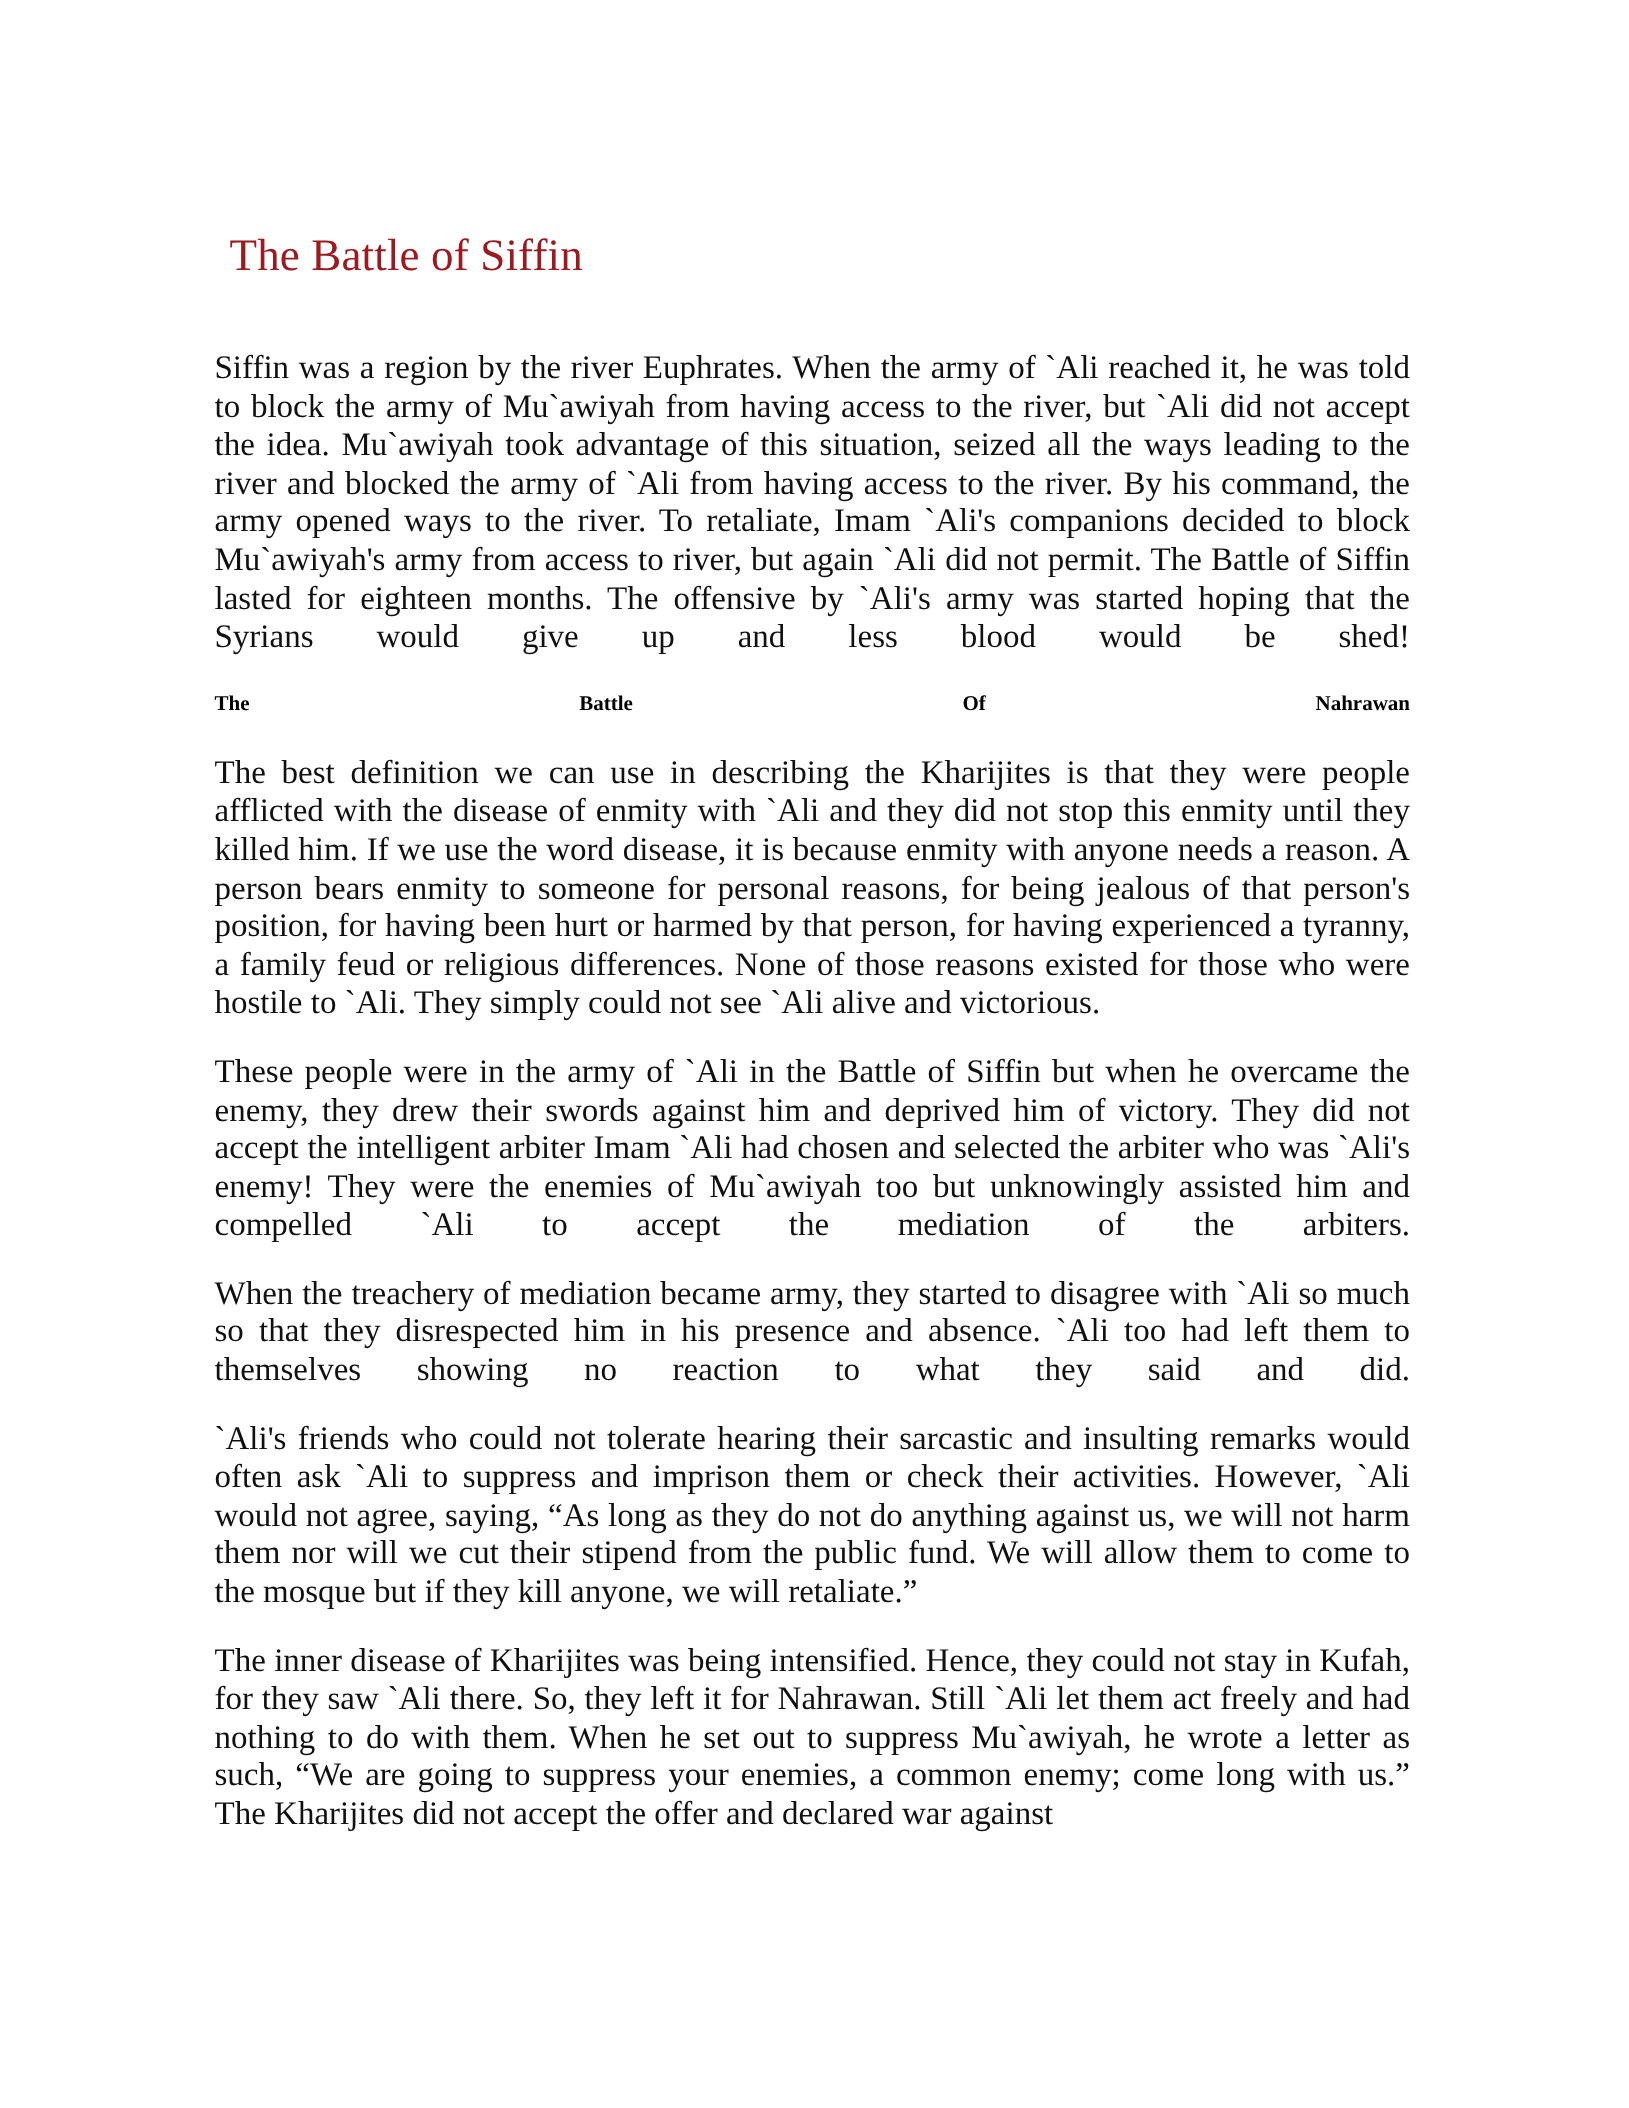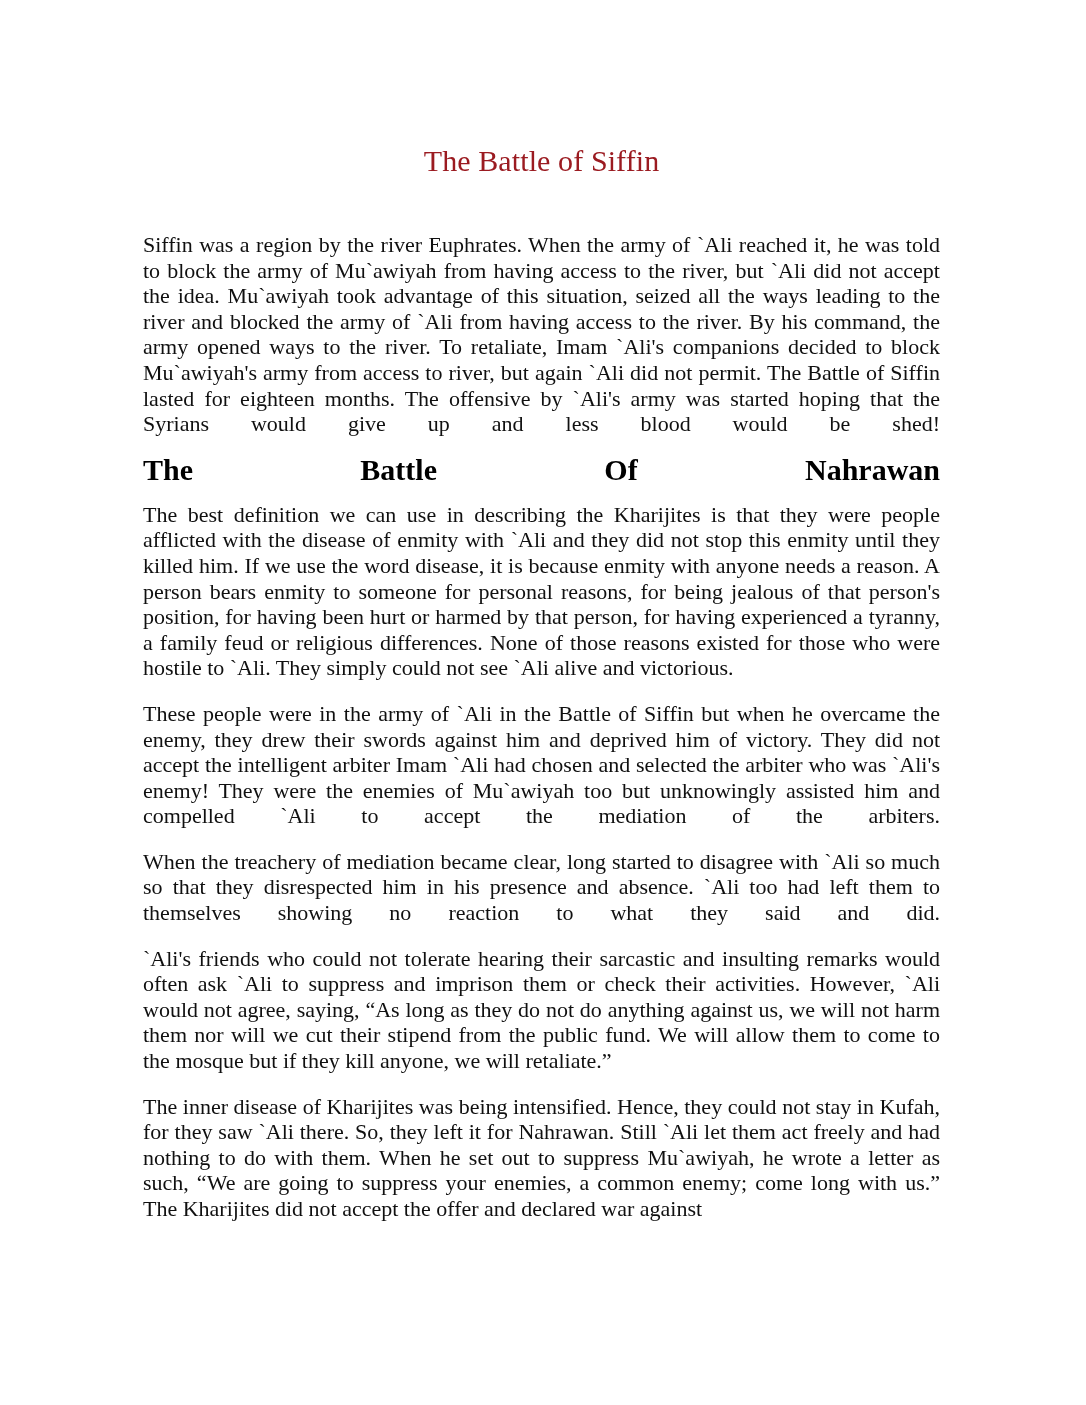--- a/index.html
+++ b/index.html
@@ -24,27 +24,26 @@
   }
 
   .content {
     position: absolute;
     left: 143px;
     top: 0;
     width: 797px;
   }
 
   .doc-title {
-    margin: 0;
+    margin: 10px;
     padding: 0;
     position: absolute;
     left: 0;
     top: 144px;
     width: 797px;
-    text-align: center;
     font-size: 30px;
     line-height: 34px;
     font-weight: normal;
     color: #9B1B21;
     letter-spacing: 0.1px;
   }
 
   .body-block {
     position: absolute;
     left: 0;
@@ -63,21 +62,21 @@
   }
 
   
   p.para.last-line-justified {
     text-align-last: justify;
   }
 
   h2.section-heading {
     margin: 0 0 19px 0;
     padding: 0;
-    font-size: 30px;
+    font-size: 14px;
     line-height: 26px;
     font-weight: bold;
     text-align: justify;
     text-align-last: justify;
     color: #000000;
   }
 </style>
 </head>
 <body>
 
@@ -85,20 +84,20 @@
 
   <div class="content">
 
     <h1 class="doc-title">The Battle of Siffin</h1>
 
     <div class="body-block" id="body-block">
         <p class="para last-line-justified">Siffin was a region by the river Euphrates. When the army of `Ali reached it, he was told to block the army of Mu`awiyah from having access to the river, but `Ali did not accept the idea. Mu`awiyah took advantage of this situation, seized all the ways leading to the river and blocked the army of `Ali from having access to the river. By his command, the army opened ways to the river. To retaliate, Imam `Ali's companions decided to block Mu`awiyah's army from access to river, but again `Ali did not permit. The Battle of Siffin lasted for eighteen months. The offensive by `Ali's army was started hoping that the Syrians would give up and less blood would be shed!</p>
         <h2 class="section-heading">The Battle Of Nahrawan</h2>
         <p class="para">The best definition we can use in describing the Kharijites is that they were people afflicted with the disease of enmity with `Ali and they did not stop this enmity until they killed him. If we use the word disease, it is because enmity with anyone needs a reason. A person bears enmity to someone for personal reasons, for being jealous of that person's position, for having been hurt or harmed by that person, for having experienced a tyranny, a family feud or religious differences. None of those reasons existed for those who were hostile to `Ali. They simply could not see `Ali alive and victorious.</p>
         <p class="para last-line-justified">These people were in the army of `Ali in the Battle of Siffin but when he overcame the enemy, they drew their swords against him and deprived him of victory. They did not accept the intelligent arbiter Imam `Ali had chosen and selected the arbiter who was `Ali's enemy! They were the enemies of Mu`awiyah too but unknowingly assisted him and compelled `Ali to accept the mediation of the arbiters.</p>
-        <p class="para last-line-justified">When the treachery of mediation became clear, long started to disagree with `Ali so much so that they disrespected him in his presence and absence. `Ali too had left them to themselves showing no reaction to what they said and did.</p>
+        <p class="para last-line-justified">When the treachery of mediation became army, they started to disagree with `Ali so much so that they disrespected him in his presence and absence. `Ali too had left them to themselves showing no reaction to what they said and did.</p>
         <p class="para">`Ali's friends who could not tolerate hearing their sarcastic and insulting remarks would often ask `Ali to suppress and imprison them or check their activities. However, `Ali would not agree, saying, “As long as they do not do anything against us, we will not harm them nor will we cut their stipend from the public fund. We will allow them to come to the mosque but if they kill anyone, we will retaliate.”</p>
         <p class="para">The inner disease of Kharijites was being intensified. Hence, they could not stay in Kufah, for they saw `Ali there. So, they left it for Nahrawan. Still `Ali let them act freely and had nothing to do with them. When he set out to suppress Mu`awiyah, he wrote a letter as such, “We are going to suppress your enemies, a common enemy; come long with us.” The Kharijites did not accept the offer and declared war against</p>
       </div>
 
   </div>
 
 </div>
 
 </body></html>

